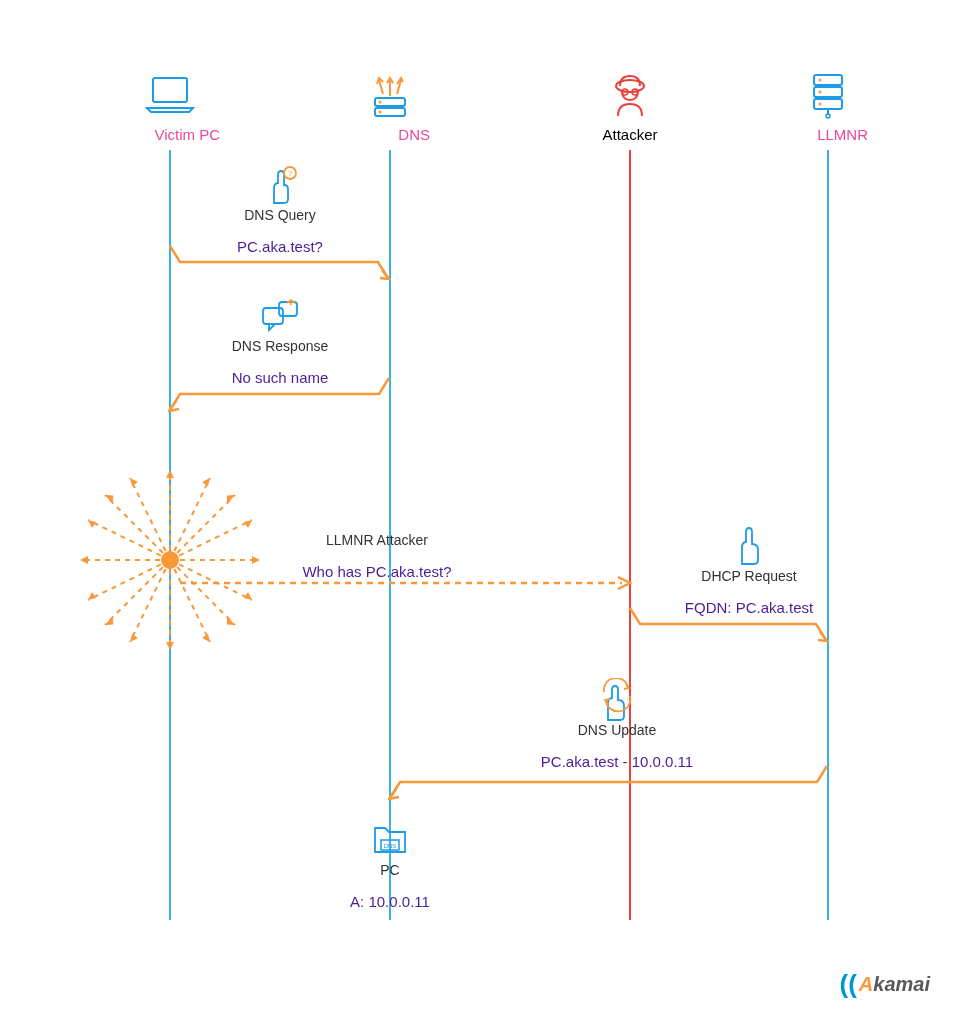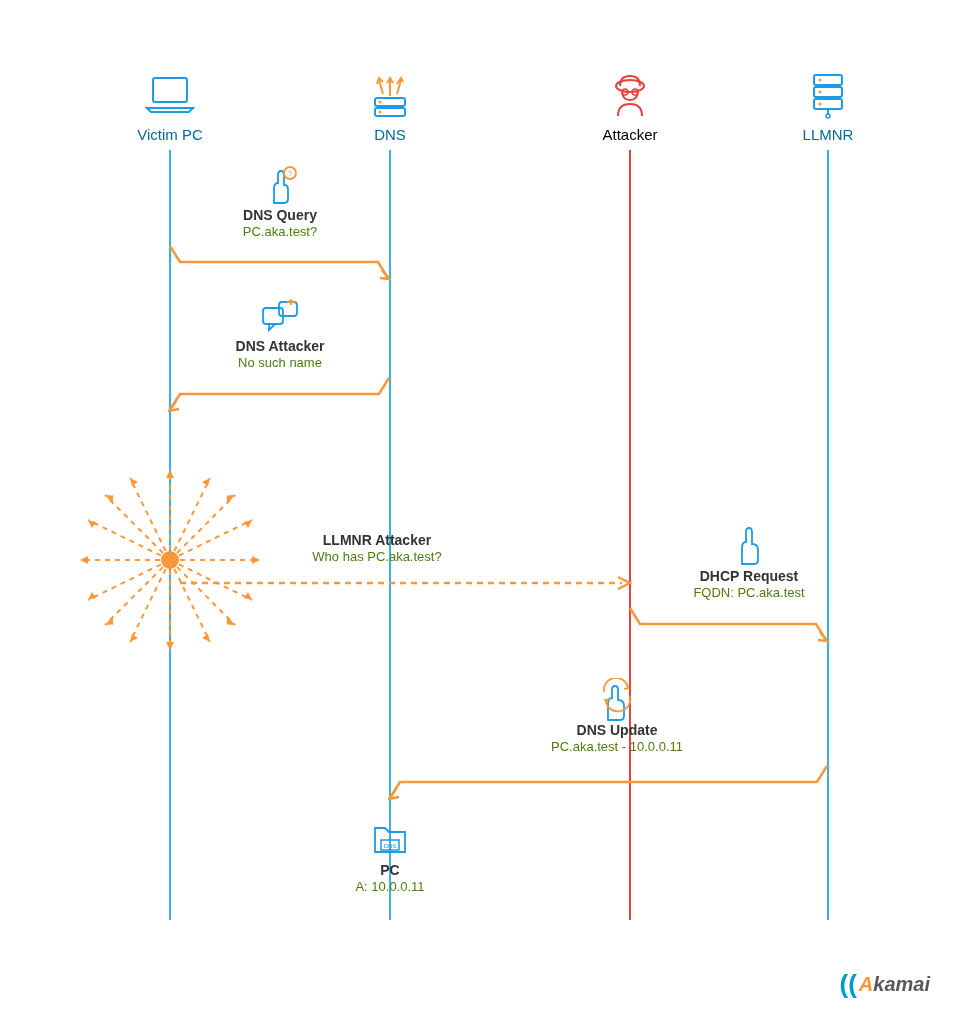--- a/index.html
+++ b/index.html
@@ -1,28 +1,28 @@
 <!DOCTYPE html>
 <html><head>
   <meta charset="utf-8">
   <style>
     * { margin: 0; padding: 0; box-sizing: border-box; }
     body { font-family: -apple-system, BlinkMacSystemFont, "Segoe UI", Arial, sans-serif; background: #fff; width: 960px; height: 1020px; position: relative; }
     .actor { position: absolute; text-align: center; top: 70px; }
     .actor-icon { height: 50px; display: flex; align-items: center; justify-content: center; }
     .actor-label { margin-top: 6px; font-size: 15px; }
-    .blue { color: #0369a1; }
+    .blue { color: #ec4899; text-align: right; }
     .red { color: #000000; }
     .lifeline { position: absolute; top: 150px; width: 2px; }
     .lifeline.blue-line { background: #3db0e3; }
     .lifeline.red-line { background: #e8423d; }
     .msg-block { position: absolute; text-align: center; }
     .msg-icon { height: 40px; display: flex; align-items: center; justify-content: center; margin-bottom: 2px; }
-    .msg-title { font-weight: 700; font-size: 14px; color: #333; }
-    .msg-sub { font-size: 13px; color: #4d7c0f; margin-top: 1px; }
+    .msg-title { font-weight: 400; font-size: 14px; color: #333; }
+    .msg-sub { font-size: 15px; color: #4c1d95; margin-top: 15px; }
     .brand { position: absolute; right: 30px; bottom: 20px; display: flex; align-items: center; font-style: italic; font-weight: 700; color: #585858; font-size: 20px; }
     .brand .swoosh { color: #0099cc; font-size: 26px; margin-right: 2px; font-style: normal; }
     .brand .a-first { color: #f89838; }
   </style>
 </head>
 <body>
 
 <div class="actor" style="left:120px;width:100px">
   <div class="actor-icon">
     <svg width="50" height="38" viewBox="0 0 50 38">
@@ -100,21 +100,21 @@
 
 <div class="msg-block" style="left:195px;top:296px;width:170px">
   <div class="msg-icon">
     <svg width="42" height="36" viewBox="0 0 42 36">
         <rect x="4" y="10" width="20" height="16" rx="3" fill="none" stroke="#1e9be5" stroke-width="1.8"></rect>
         <path d="M10 26 L10 32 L16 26" fill="none" stroke="#1e9be5" stroke-width="1.8"></path>
         <rect x="20" y="4" width="18" height="14" rx="3" fill="none" stroke="#1e9be5" stroke-width="1.8"></rect>
         <path d="M32 4 L32 0 M28 2 L32 -1 L36 2" fill="none" stroke="#f89838" stroke-width="1.8" transform="translate(0,3)"></path>
       </svg>
   </div>
-  <div class="msg-title">DNS Attacker</div>
+  <div class="msg-title">DNS Response</div>
   <div class="msg-sub">No such name</div>
 </div>
 <svg style="position:absolute;left:168px;top:376px" width="224" height="38">
     <path d="M221 2 L211 18 L12 18 L2 34" fill="none" stroke="#f89838" stroke-width="2.5"></path>
     <path d="M8 25 L1 35 L11 33" fill="none" stroke="#f89838" stroke-width="2.5"></path>
   </svg>
 
 <svg style="position:absolute;left:60px;top:450px" width="220" height="220">
   <circle cx="110" cy="110" r="9" fill="#f89838"></circle>
   <g stroke="#f89838" stroke-width="2" stroke-dasharray="5,5" fill="none">

